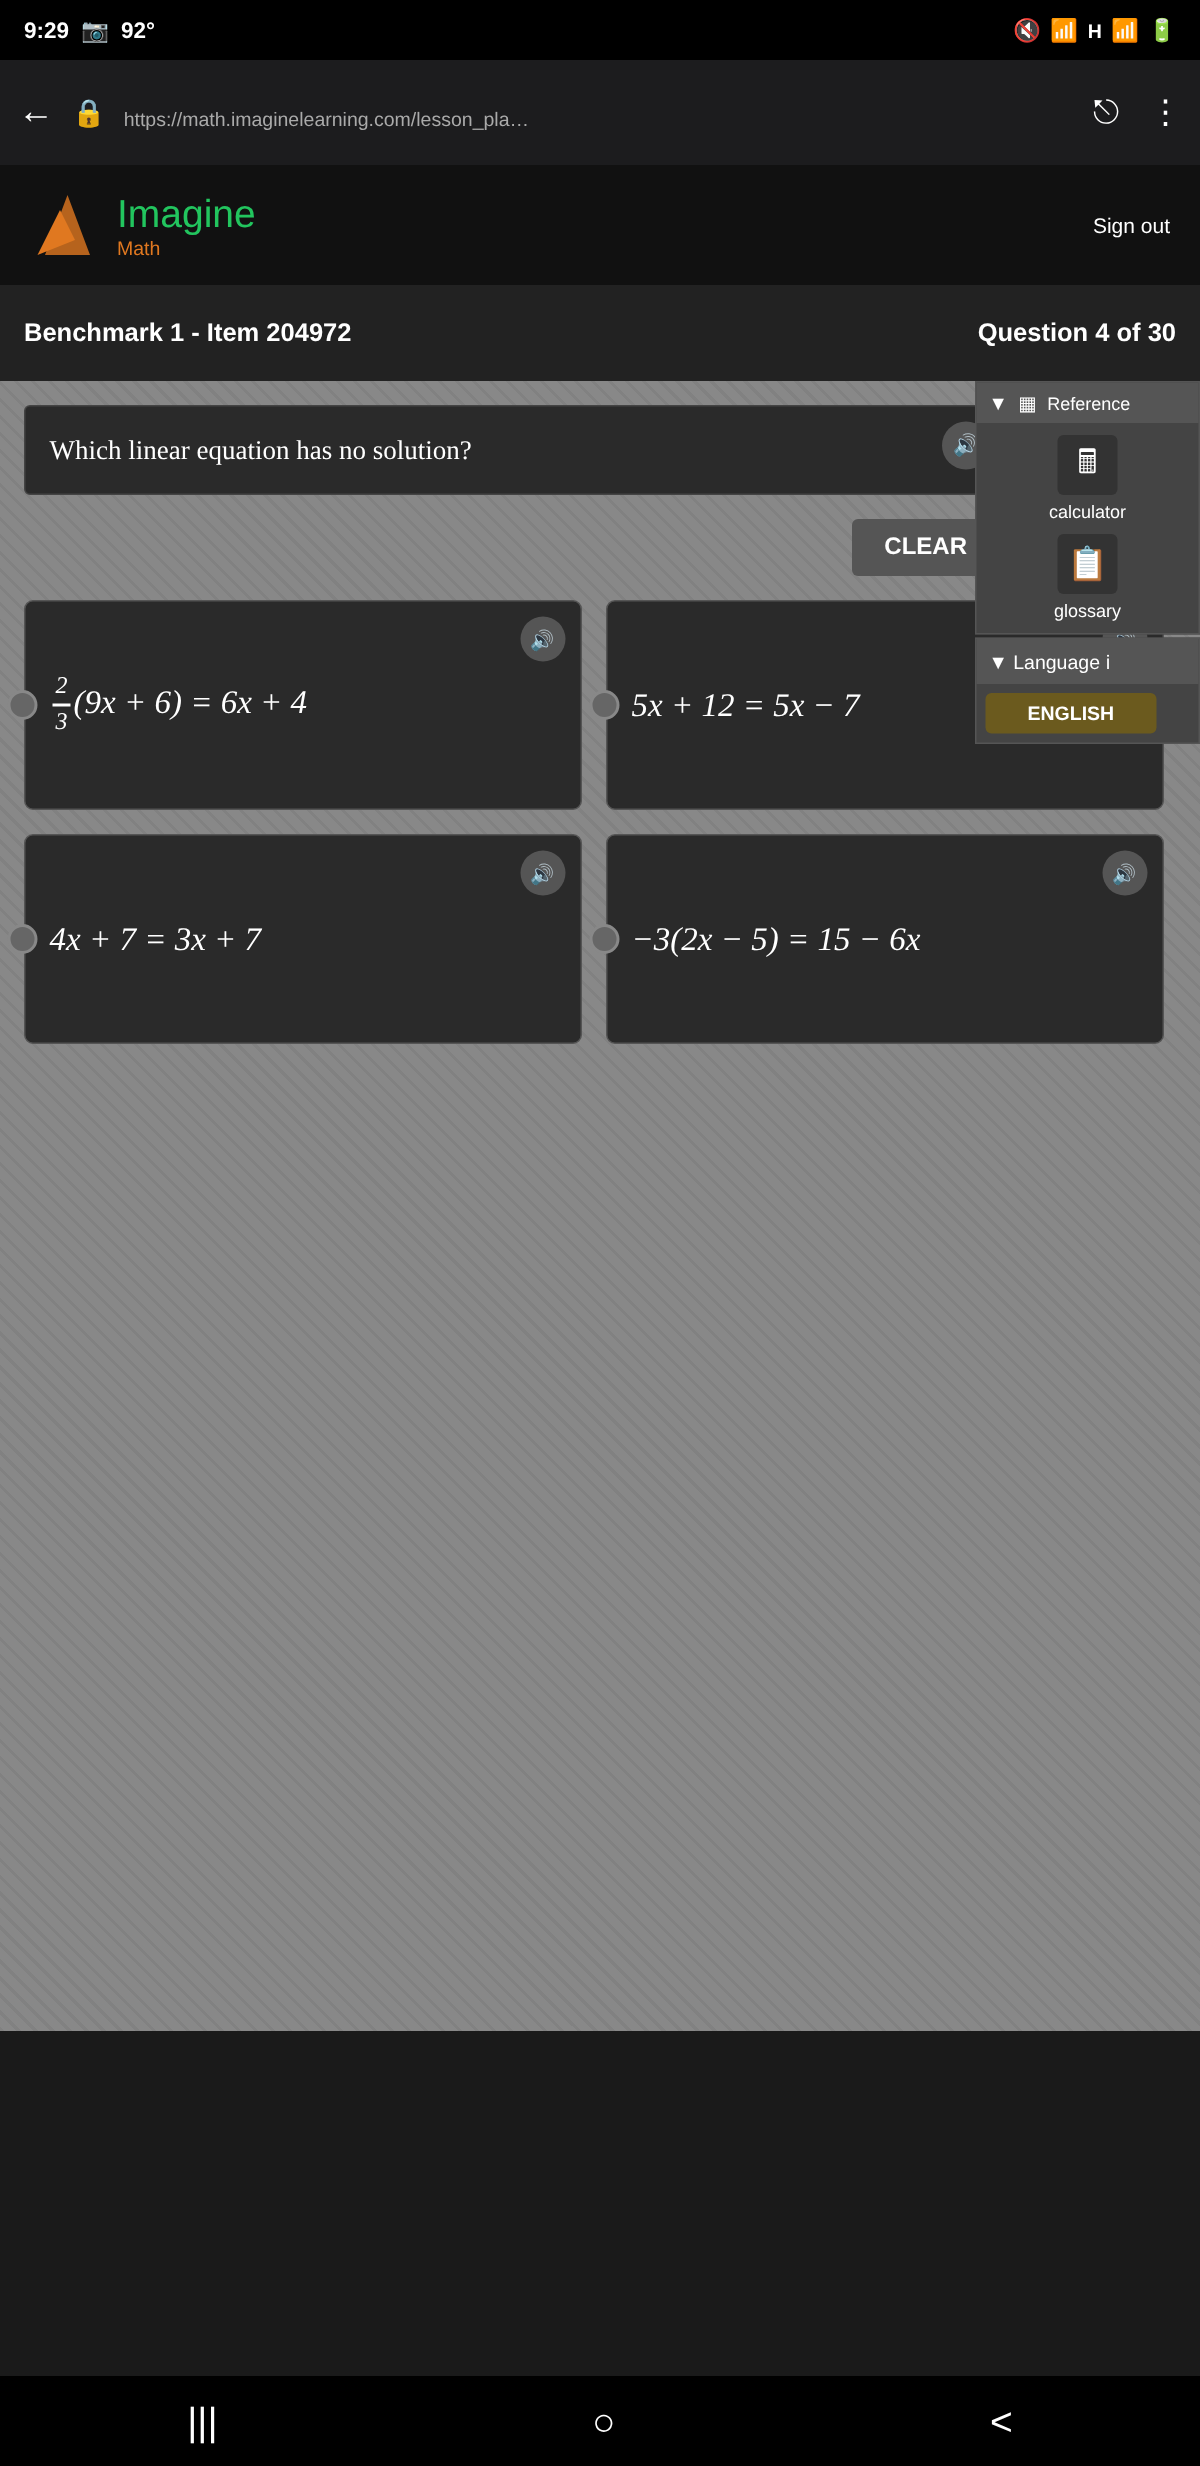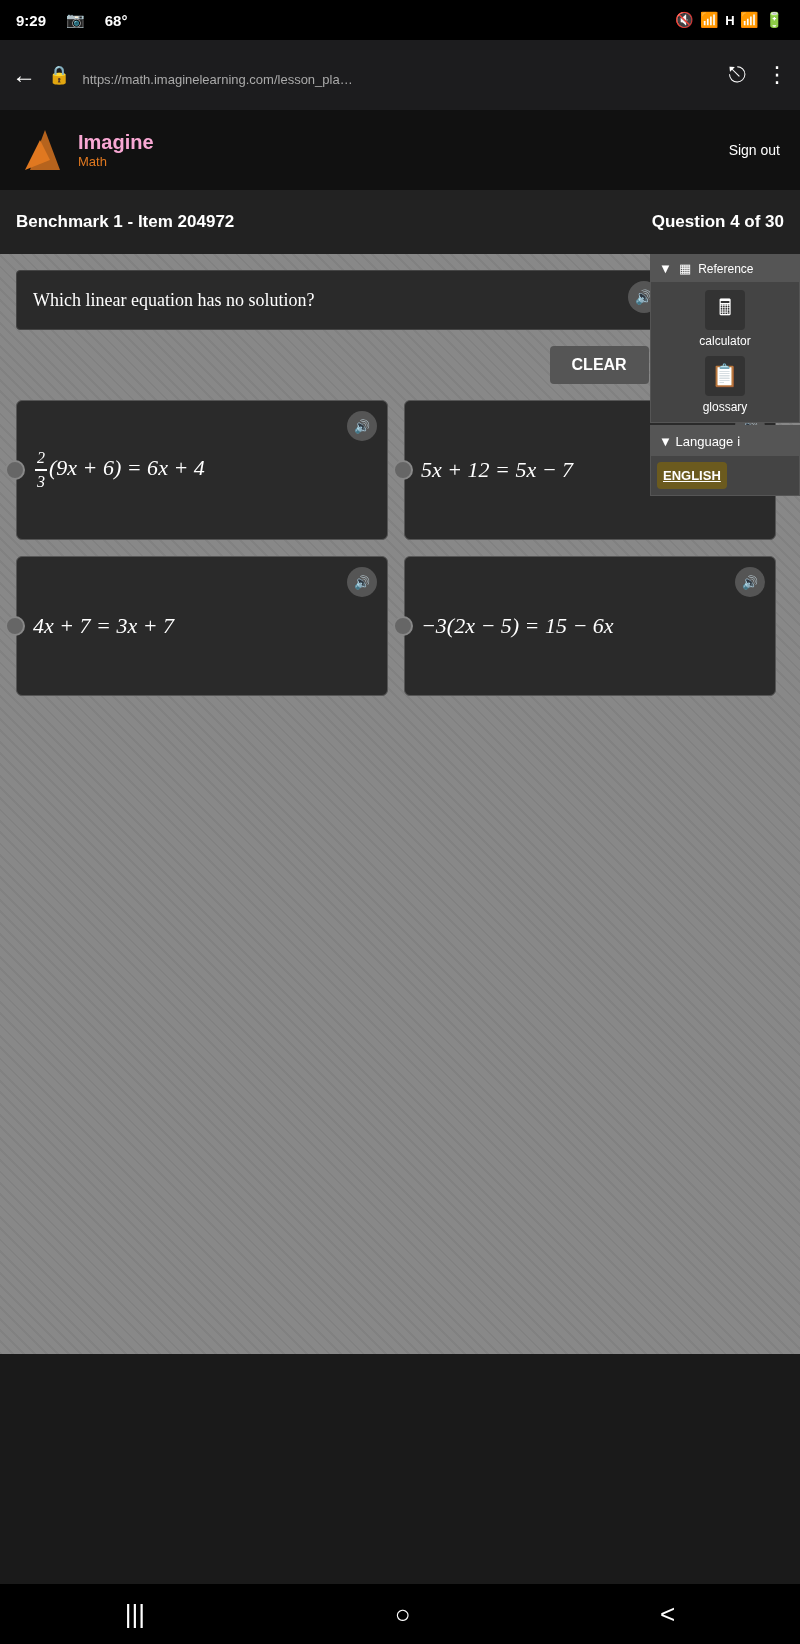--- a/index.html
+++ b/index.html
@@ -11,21 +11,21 @@
       background: #000;
       color: #fff;
       display: flex;
       justify-content: space-between;
       align-items: center;
       padding: 6px 16px;
       height: 40px;
       font-size: 15px;
       font-weight: bold;
     }
-    .status-left { display: flex; align-items: center; gap: 20px; }
+    .status-left { display: flex; align-items: center; gap: 8px; }
     .status-right { display: flex; align-items: center; gap: 6px; }
 
     
     .browser-bar {
       background: #1c1c1e;
       display: flex;
       align-items: center;
       padding: 8px 12px;
       gap: 12px;
       height: 70px;
@@ -49,21 +49,21 @@
       justify-content: space-between;
       padding: 10px 20px;
       height: 80px;
     }
     .logo-container { display: flex; align-items: center; gap: 8px; }
     .logo-icon {
       width: 50px;
       height: 50px;
     }
     .logo-text { display: flex; flex-direction: column; }
-    .logo-imagine { color: #f9a8d4; font-size: 20px; font-weight: bold; }
+    .logo-imagine { color: #22c55e; font-size: 26px; font-weight: normal; }
     .logo-math { color: #e07820; font-size: 13px; }
     .sign-out-btn { color: #fff; font-size: 14px; cursor: pointer; }
 
     
     .benchmark-bar {
       background: #222;
       color: #fff;
       display: flex;
       justify-content: space-between;
       align-items: center;
@@ -140,21 +140,21 @@
       display: flex;
       align-items: center;
       gap: 6px;
       align-self: center;
     }
 
     
     .action-row {
       display: flex;
       justify-content: flex-end;
-      gap: 24px;
+      gap: 6px;
       margin-bottom: 16px;
       padding-right: 6px;
     }
     .clear-btn {
       background: #555;
       color: #fff;
       border: none;
       border-radius: 4px;
       padding: 10px 22px;
       font-size: 16px;
@@ -271,26 +271,25 @@
     .language-panel {
       background: #444;
       border: 1px solid #555;
       margin-top: 2px;
     }
     .lang-btn {
       background: #6b5a1e;
       color: #fff;
       border: none;
       border-radius: 4px;
-      padding: 6px 6px;
+      padding: 6px 28px;
       font-size: 13px;
       font-weight: bold;
       cursor: pointer;
       margin: 6px;
-      text-decoration: underline;
     }
 
     
     .bottom-nav {
       position: fixed;
       bottom: 0;
       left: 0;
       width: 800px;
       height: 60px;
       background: #000;
@@ -322,21 +321,21 @@
     .fraction .num { border-bottom: 2px solid #fff; padding: 0 2px; font-size: 16px; }
     .fraction .den { padding: 0 2px; font-size: 16px; }
   </style>
 </head>
 <body>
 
 <div class="status-bar">
   <div class="status-left">
     <span>9:29</span>
     <span>📷</span>
-    <span>68°</span>
+    <span>92°</span>
   </div>
   <div class="status-right">
     <span>🔇</span>
     <span>📶</span>
     <span style="font-size:13px;">H</span>
     <span>📶</span>
     <span>🔋</span>
   </div>
 </div>
 

